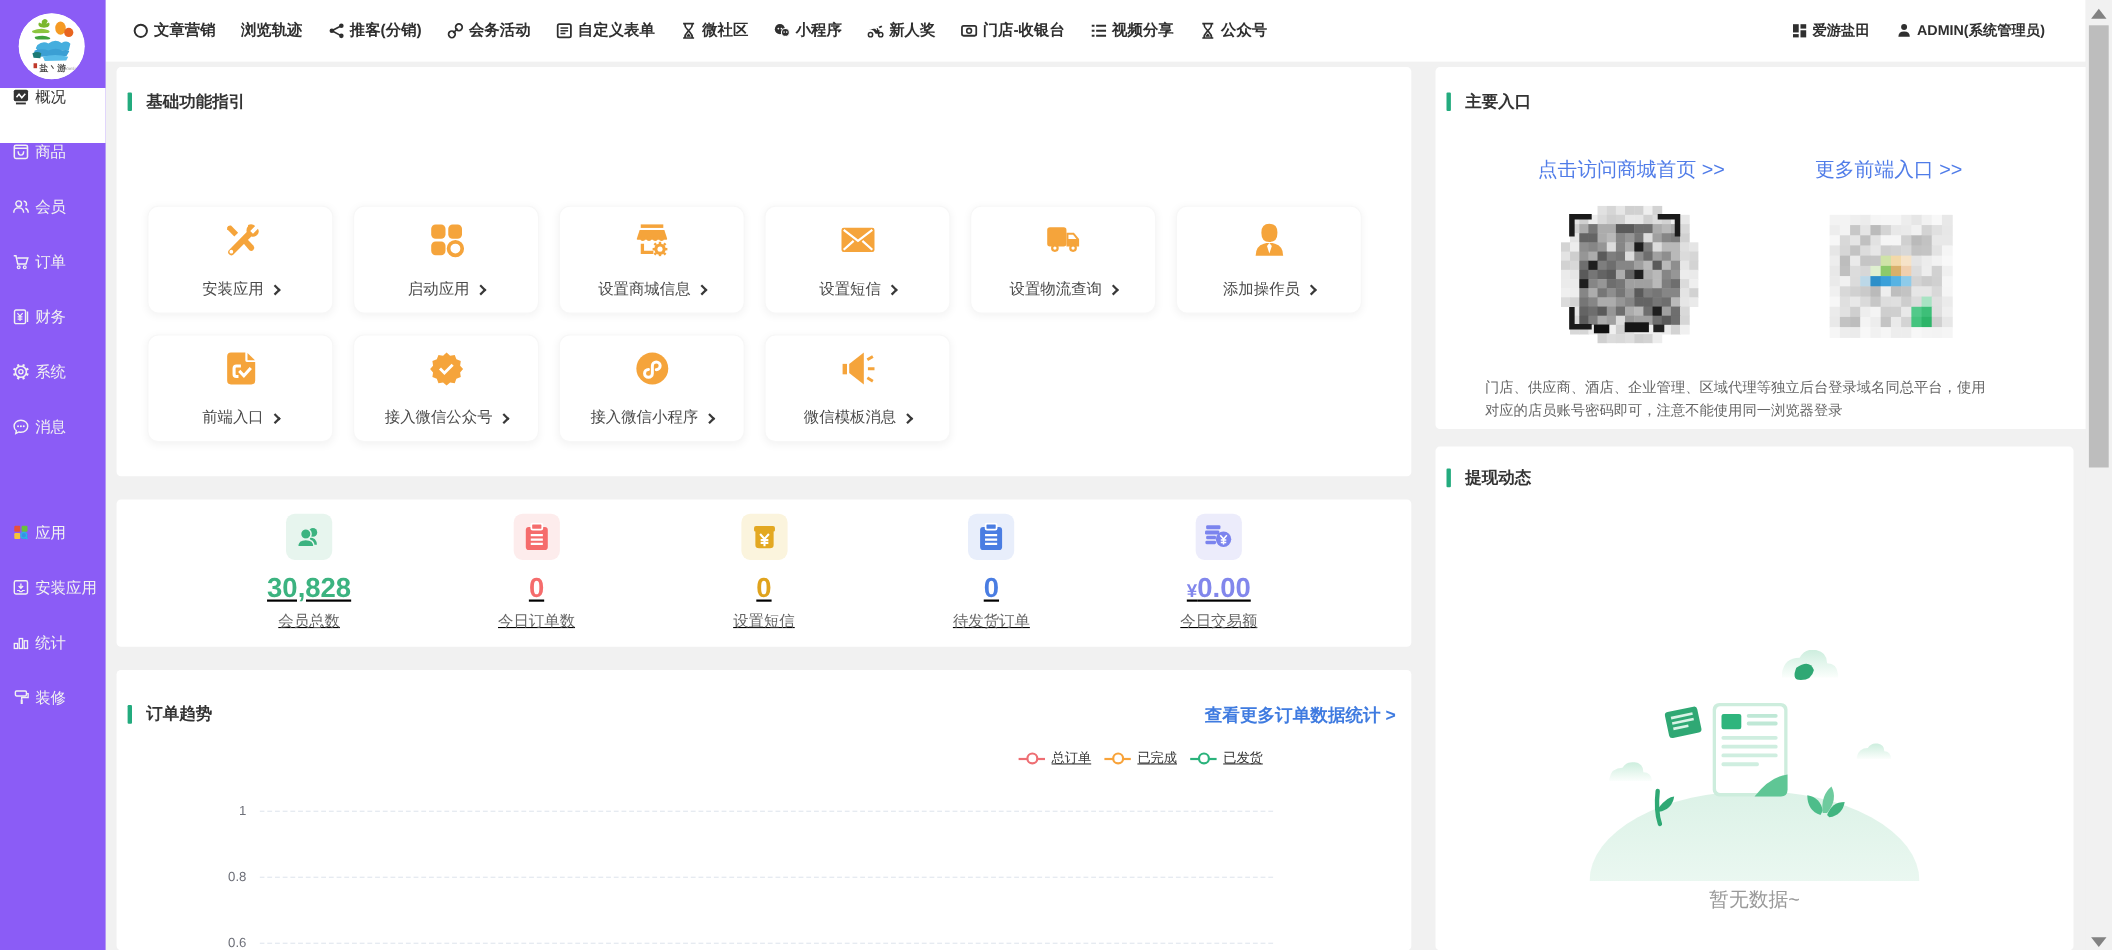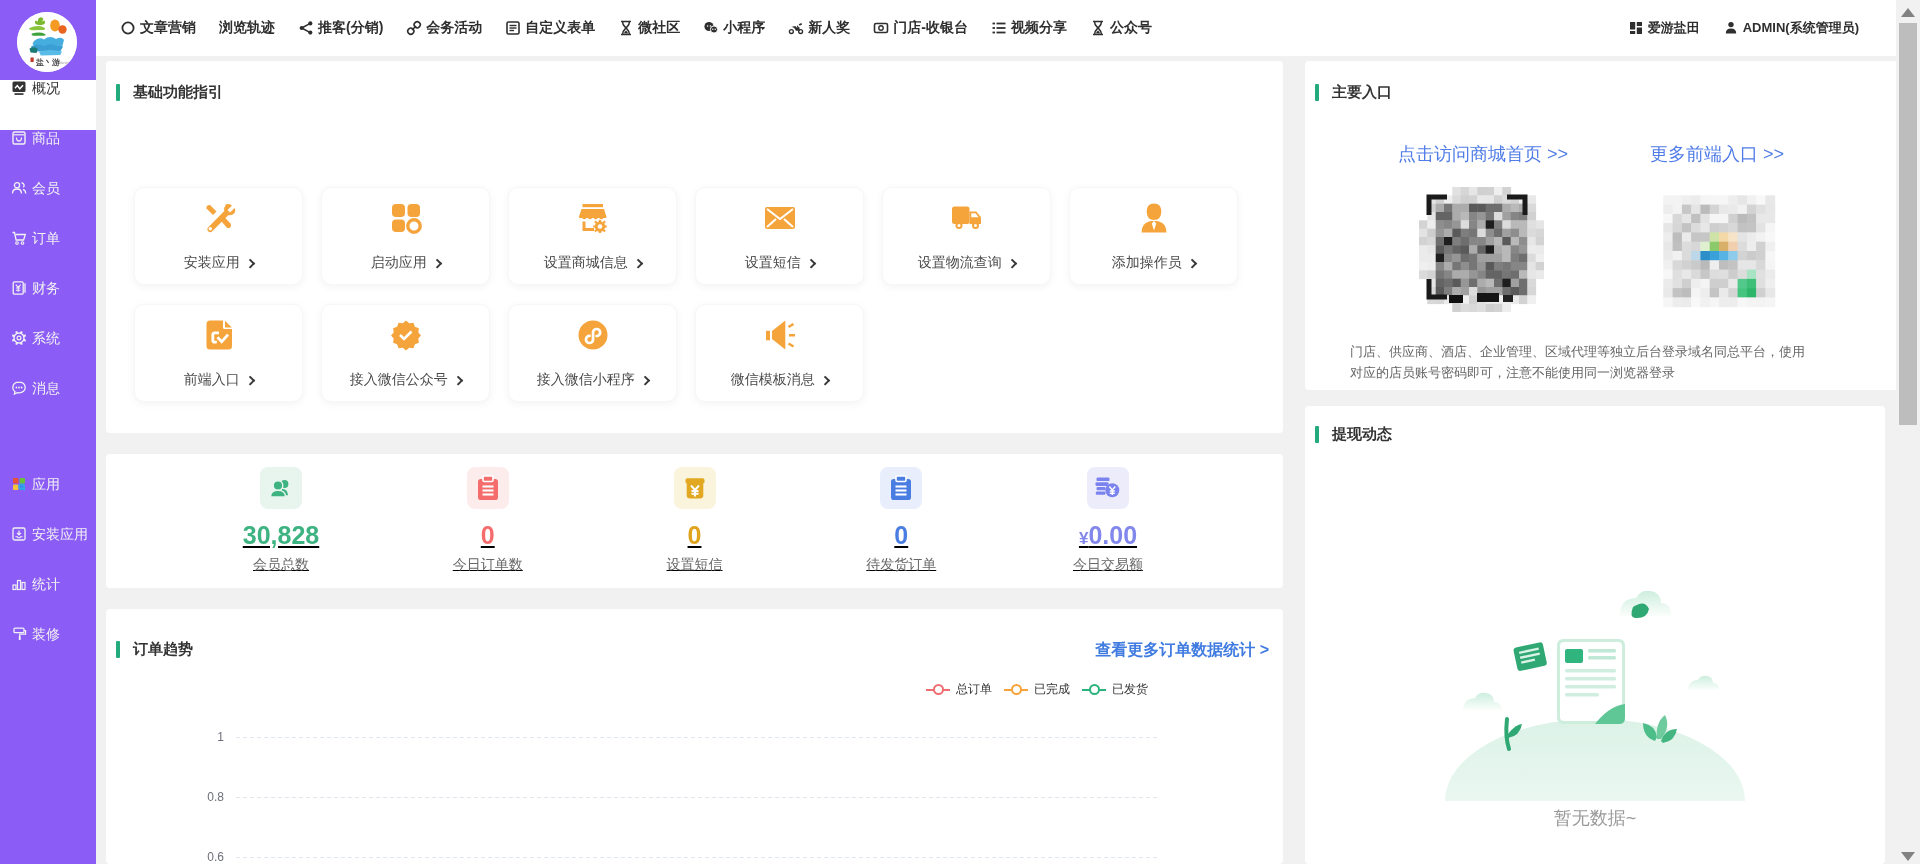--- a/index.html
+++ b/index.html
@@ -38,21 +38,21 @@
 .btn .bicon { position:absolute; left:0; top:13px; width:100%; height:34px; display:flex; align-items:center; justify-content:center; }
 .btn .blabel { position:absolute; left:0; top:66px; width:100%; text-align:center; font-size:14px; color:#4a4a4a; }
 .blabel .chev { display:inline-block; width:6.5px; height:6.5px; border-top:2px solid #383838; border-right:2px solid #383838; transform:rotate(45deg); margin-left:7px; margin-bottom:1px; }
 .stats { display:flex; justify-content:space-between; padding:13px 120px 0; }
 .stat { width:110px; text-align:center; }
 .stat .sicon { width:42px; height:42px; border-radius:8px; margin:0 auto; display:flex; align-items:center; justify-content:center; }
 .stat .num { margin-top:12px; font-size:25px; font-weight:bold; }
 .stat .lab { margin-top:6px; font-size:14px; color:#666; }
 .chlink { position:absolute; right:14px; top:31px; font-size:16px; font-weight:bold; color:#3f7be0; }
 .legend { position:absolute; top:72px; right:135px; display:flex; align-items:center; }
-.litem { display:flex; align-items:center; margin-left:12px; font-size:12px; color:#333; }
+.litem { display:flex; align-items:center; margin-left:12px; font-size:12px; color:#333;text-decoration:underline; }
 .lmark { width:24px; height:13px; position:relative; margin-right:6px; }
 .lmark .line { position:absolute; left:0; top:5.5px; width:24px; height:2.5px; }
 .lmark .ring { position:absolute; left:6.5px; top:1px; width:11px; height:11px; border-radius:50%; border:2.5px solid; background:#fff; }
 .grid-line { position:absolute; height:1px; background-image:linear-gradient(to right,#e0e6ed 60%,transparent 40%); background-size:7px 1px; }
 .ylab { position:absolute; font-size:12px; color:#6e7079; text-align:right; width:30px; }
 .elinks { position:absolute; top:81px; left:0; width:100%; height:22px; }
 .elink { position:absolute; white-space:nowrap; transform:translateX(-50%); font-size:18px; color:#507ce8; }
 .epara { position:absolute; left:45px; top:281px; width:460px; font-size:13px; color:#666; line-height:20.5px; }
 .nodata { position:absolute; left:0; top:400px; width:100%; text-align:center; font-size:18px; color:#999; }
 .scrollbar { position:absolute; right:0; top:0; width:24px; height:864px; background:#f1f1f1; z-index:10; }

